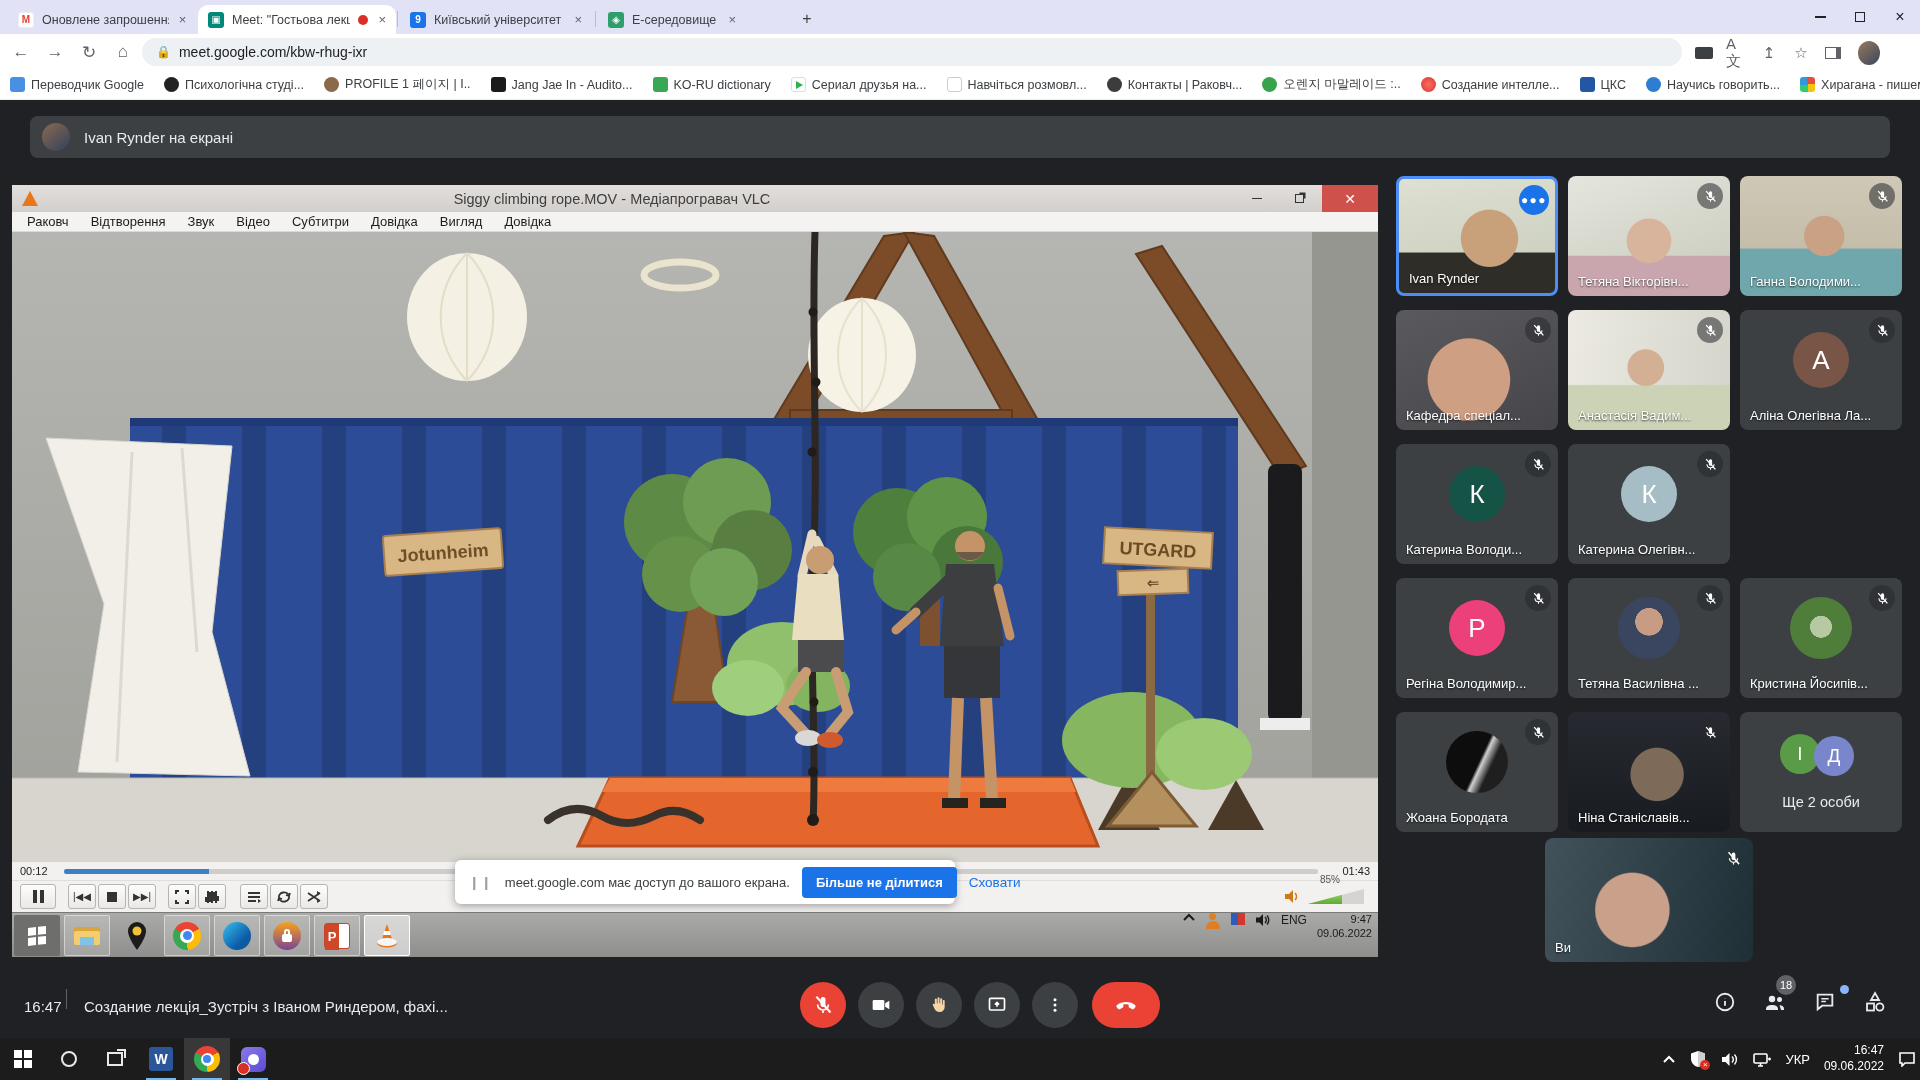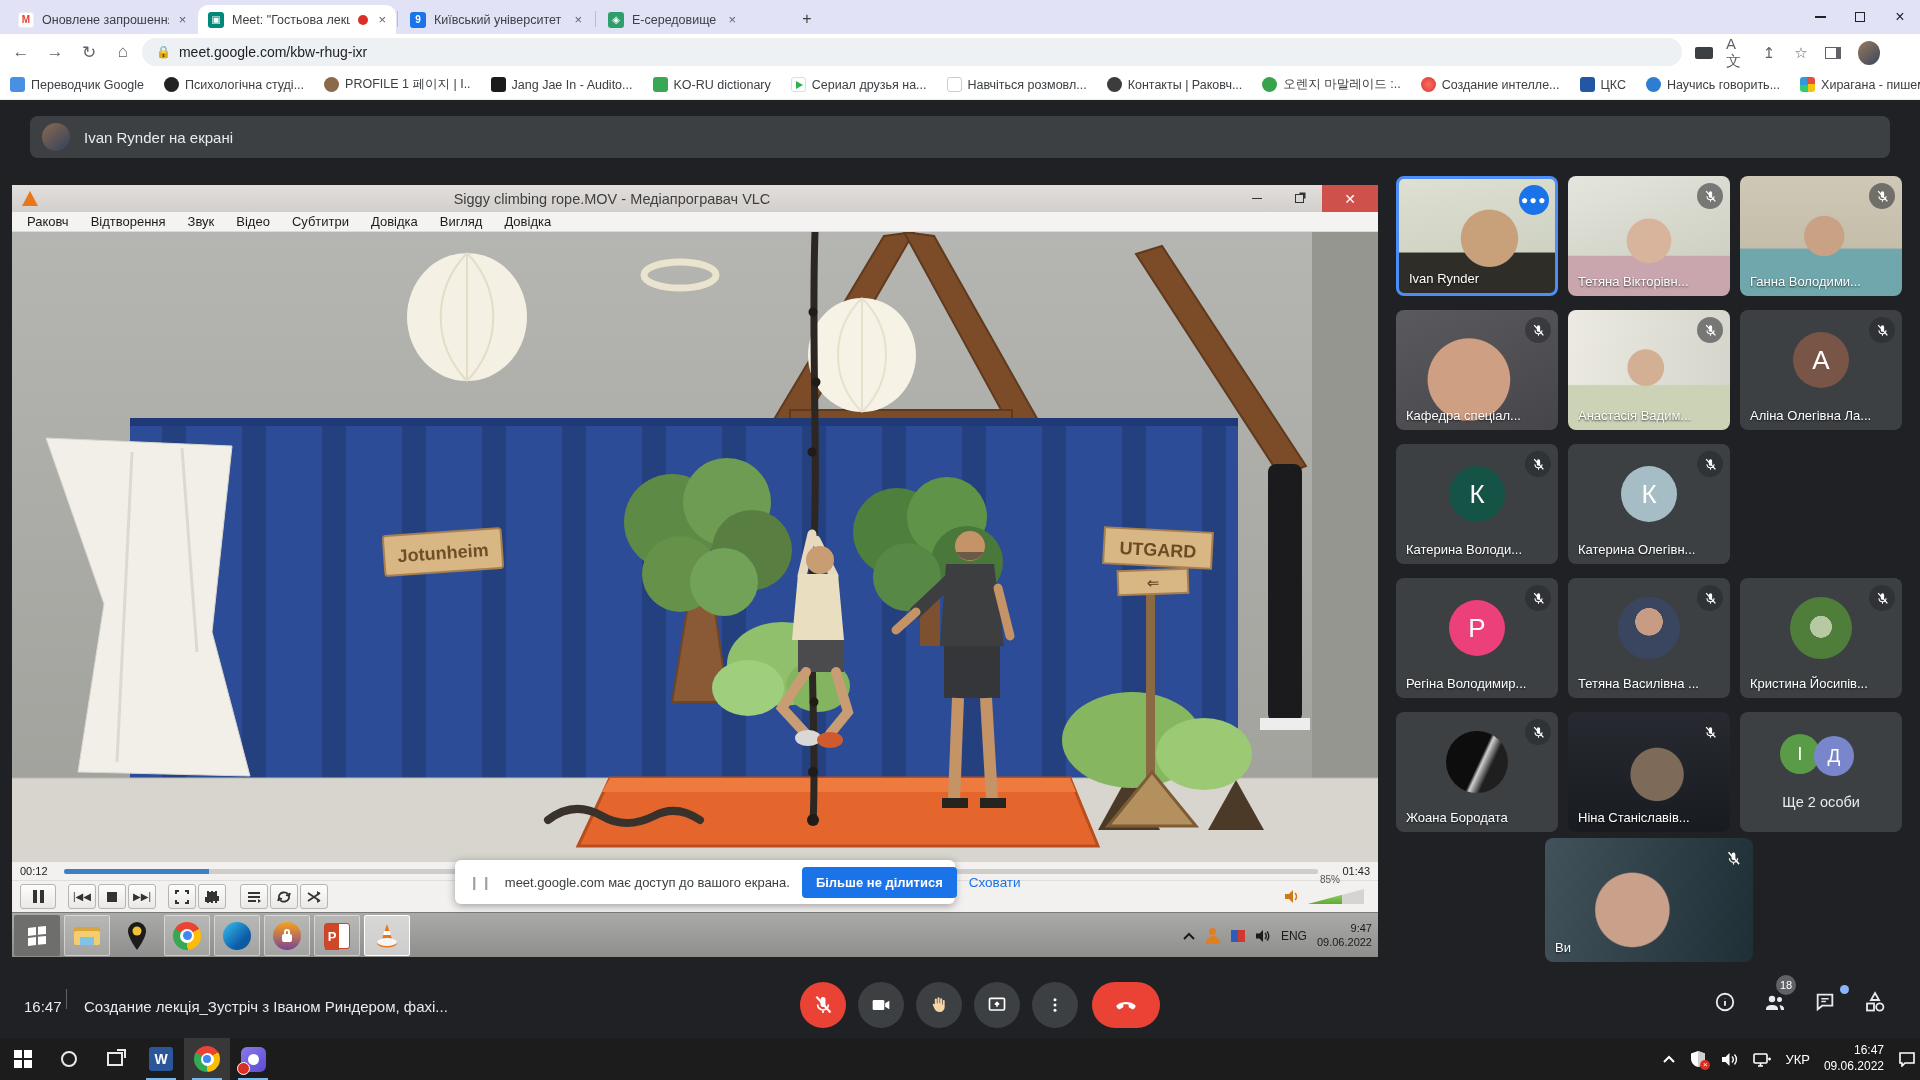--- a/index.html
+++ b/index.html
@@ -46,21 +46,21 @@
 .ctrlrow{position:absolute;left:0;top:695px;width:1366px;height:32px;background:#f2f1ef;border-top:1px solid #e0deda}
 .vb{position:absolute;top:3px;height:25px;background:linear-gradient(#fdfdfd,#e9e8e6);border:1px solid #b7b5b2;border-radius:3px;display:flex;align-items:center;justify-content:center;color:#333}
 .wedgewrap{position:absolute;right:14px;top:8px;width:56px;height:15px;clip-path:polygon(0 100%,100% 0,100% 100%);background:#d6d4d1}
 .wedgefill{position:absolute;left:0;top:0;height:100%;background:linear-gradient(#a8dd6e,#5fa938)}
 .volpct{position:absolute;right:38px;top:-7px;font-size:10px;color:#555}
 
 .innerbar{position:absolute;left:0;top:727px;width:1366px;height:45px;background:linear-gradient(#aaaaa8,#8e8e8c);border-top:1px solid #7a7a78}
 .ib{position:absolute;top:2px;width:46px;height:41px;display:flex;align-items:center;justify-content:center;border-radius:2px}
 .ib.open{background:rgba(255,255,255,.18);border:1px solid rgba(255,255,255,.45)}
 .ib.activeapp{background:rgba(255,255,255,.55);border:1px solid #fff}
-.itray{position:absolute;right:6px;top:0;height:45px;display:flex;align-items:center;gap:10px;color:#1b1b1b}
+.itray{position:absolute;right:6px;top:0;height:45px;display:flex;align-items:flex-start;gap:10px;color:#1b1b1b}
 .iclock{font-size:11px;text-align:right;line-height:1.25}
 
 .notif{position:absolute;left:455px;top:760px;width:500px;height:44px;background:#fff;border-radius:6px;box-shadow:0 2px 8px rgba(0,0,0,.35);display:flex;align-items:center;gap:12px;padding:0 14px;z-index:5}
 .notif .grip{color:#9aa0a6;font-size:13px;letter-spacing:1px}
 .ntxt{font-size:13px;color:#3c4043;white-space:nowrap}
 .nbtn{border:none;color:#fff;font-size:13px;font-weight:bold;padding:8px 14px;border-radius:4px;white-space:nowrap}
 .nlink{font-size:13.5px;white-space:nowrap}
 
 .tile{position:absolute;width:162px;height:120px;background:#3c4043;border-radius:8px;overflow:hidden}
 .tname{position:absolute;left:10px;bottom:7px;font-size:13px;color:#fff;text-shadow:0 1px 2px rgba(0,0,0,.75);white-space:nowrap;max-width:142px;overflow:hidden}

